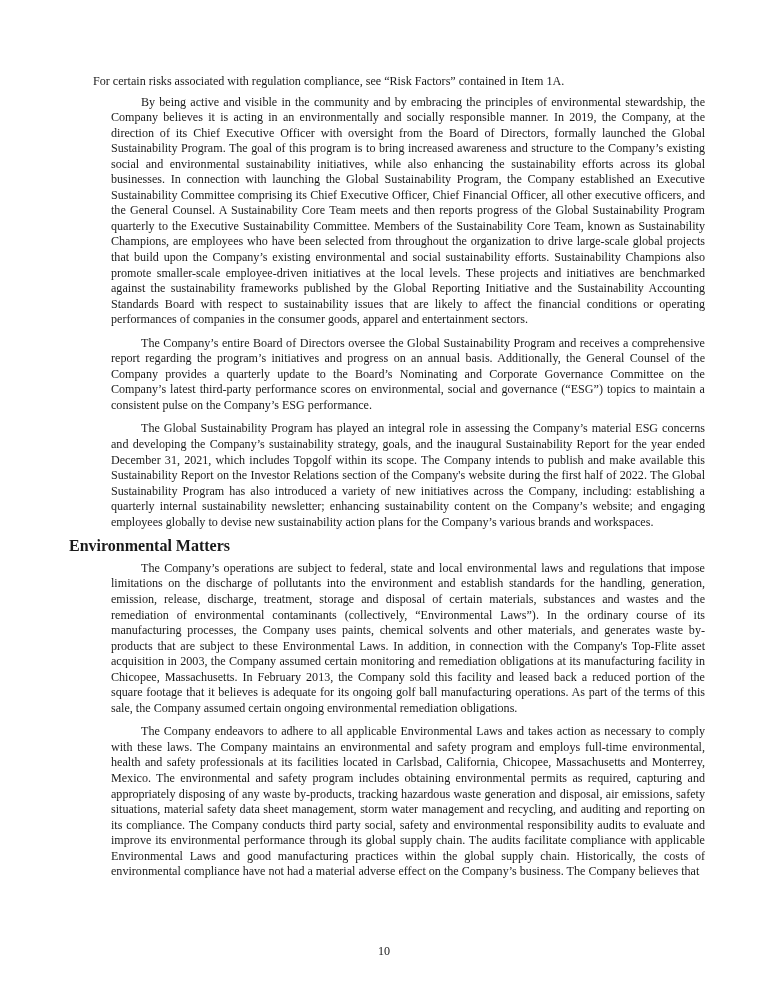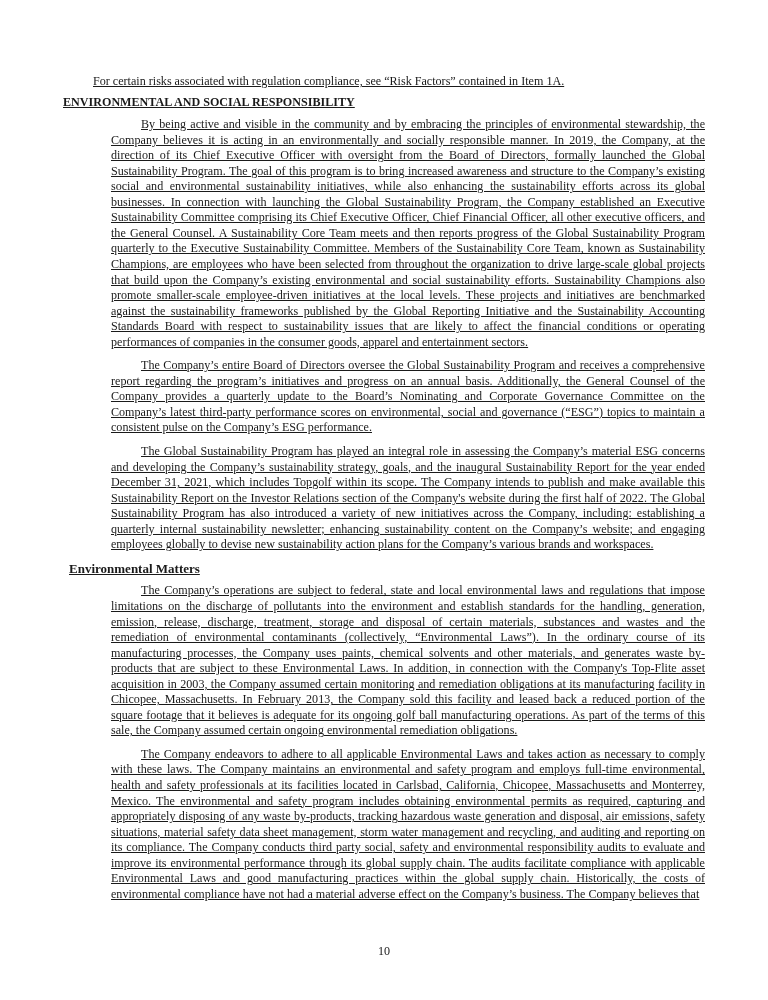--- a/index.html
+++ b/index.html
@@ -15,38 +15,37 @@
       font-family: "Liberation Serif", serif;
       color: #1a1a1a;
     }
     .page {
       position: absolute;
       left: 63px;
       top: 74px;
       width: 642px;
       font-size: 12.1px;
       line-height: 15.55px;
-      text-decoration: underline;
     }
     p {
       margin: 0;
       text-align: justify;
       text-indent: 30px;
     }
     .lead {
       margin-bottom: 5px;
     }
     h2.section {
       font-size: 12.1px;
       font-weight: bold;
       margin: 0 0 7px 0;
       line-height: 15.55px;
     }
     h3.subsection {
-      font-size: 13px;
+      font-size: 16px;
       font-weight: bold;
       margin: 0 0 7px 6px;
       line-height: 15.55px;
     }
     .para {
       margin-bottom: 8px;
       margin-left: 48px;
     }
     .page-number {
       position: absolute;
@@ -57,21 +56,20 @@
       font-size: 12.1px;
       font-family: "Liberation Serif", serif;
     }
   </style>
 </head>
 <body>
 
 <div class="page">
   <p class="lead">For certain risks associated with regulation compliance, see “Risk Factors” contained in Item 1A.</p>
 
-  <h2 class="section">ENVIRONMENTAL AND SOCIAL RESPONSIBILITY</h2>
 
   <p class="para">By being active and visible in the community and by embracing the principles of environmental stewardship, the Company believes it is acting in an environmentally and socially responsible manner. In 2019, the Company, at the direction of its Chief Executive Officer with oversight from the Board of Directors, formally launched the Global Sustainability Program. The goal of this program is to bring increased awareness and structure to the Company’s existing social and environmental sustainability initiatives, while also enhancing the sustainability efforts across its global businesses. In connection with launching the Global Sustainability Program, the Company established an Executive Sustainability Committee comprising its Chief Executive Officer, Chief Financial Officer, all other executive officers, and the General Counsel. A Sustainability Core Team meets and then reports progress of the Global Sustainability Program quarterly to the Executive Sustainability Committee. Members of the Sustainability Core Team, known as Sustainability Champions, are employees who have been selected from throughout the organization to drive large-scale global projects that build upon the Company’s existing environmental and social sustainability efforts. Sustainability Champions also promote smaller-scale employee-driven initiatives at the local levels. These projects and initiatives are benchmarked against the sustainability frameworks published by the Global Reporting Initiative and the Sustainability Accounting Standards Board with respect to sustainability issues that are likely to affect the financial conditions or operating performances of companies in the consumer goods, apparel and entertainment sectors.</p>
   <p class="para">The Company’s entire Board of Directors oversee the Global Sustainability Program and receives a comprehensive report regarding the program’s initiatives and progress on an annual basis. Additionally, the General Counsel of the Company provides a quarterly update to the Board’s Nominating and Corporate Governance Committee on the Company’s latest third-party performance scores on environmental, social and governance (“ESG”) topics to maintain a consistent pulse on the Company’s ESG performance.</p>
   <p class="para">The Global Sustainability Program has played an integral role in assessing the Company’s material ESG concerns and developing the Company’s sustainability strategy, goals, and the inaugural Sustainability Report for the year ended December 31, 2021, which includes Topgolf within its scope. The Company intends to publish and make available this Sustainability Report on the Investor Relations section of the Company's website during the first half of 2022. The Global Sustainability Program has also introduced a variety of new initiatives across the Company, including: establishing a quarterly internal sustainability newsletter; enhancing sustainability content on the Company’s website; and engaging employees globally to devise new sustainability action plans for the Company’s various brands and workspaces.</p>
 
   <h3 class="subsection">Environmental Matters</h3>
 
   <p class="para">The Company’s operations are subject to federal, state and local environmental laws and regulations that impose limitations on the discharge of pollutants into the environment and establish standards for the handling, generation, emission, release, discharge, treatment, storage and disposal of certain materials, substances and wastes and the remediation of environmental contaminants (collectively, “Environmental Laws”). In the ordinary course of its manufacturing processes, the Company uses paints, chemical solvents and other materials, and generates waste by-products that are subject to these Environmental Laws. In addition, in connection with the Company's Top-Flite asset acquisition in 2003, the Company assumed certain monitoring and remediation obligations at its manufacturing facility in Chicopee, Massachusetts. In February 2013, the Company sold this facility and leased back a reduced portion of the square footage that it believes is adequate for its ongoing golf ball manufacturing operations. As part of the terms of this sale, the Company assumed certain ongoing environmental remediation obligations.</p>
   <p class="para">The Company endeavors to adhere to all applicable Environmental Laws and takes action as necessary to comply with these laws. The Company maintains an environmental and safety program and employs full-time environmental, health and safety professionals at its facilities located in Carlsbad, California, Chicopee, Massachusetts and Monterrey, Mexico. The environmental and safety program includes obtaining environmental permits as required, capturing and appropriately disposing of any waste by-products, tracking hazardous waste generation and disposal, air emissions, safety situations, material safety data sheet management, storm water management and recycling, and auditing and reporting on its compliance. The Company conducts third party social, safety and environmental responsibility audits to evaluate and improve its environmental performance through its global supply chain. The audits facilitate compliance with applicable Environmental Laws and good manufacturing practices within the global supply chain. Historically, the costs of environmental compliance have not had a material adverse effect on the Company’s business. The Company believes that</p>
 </div>

